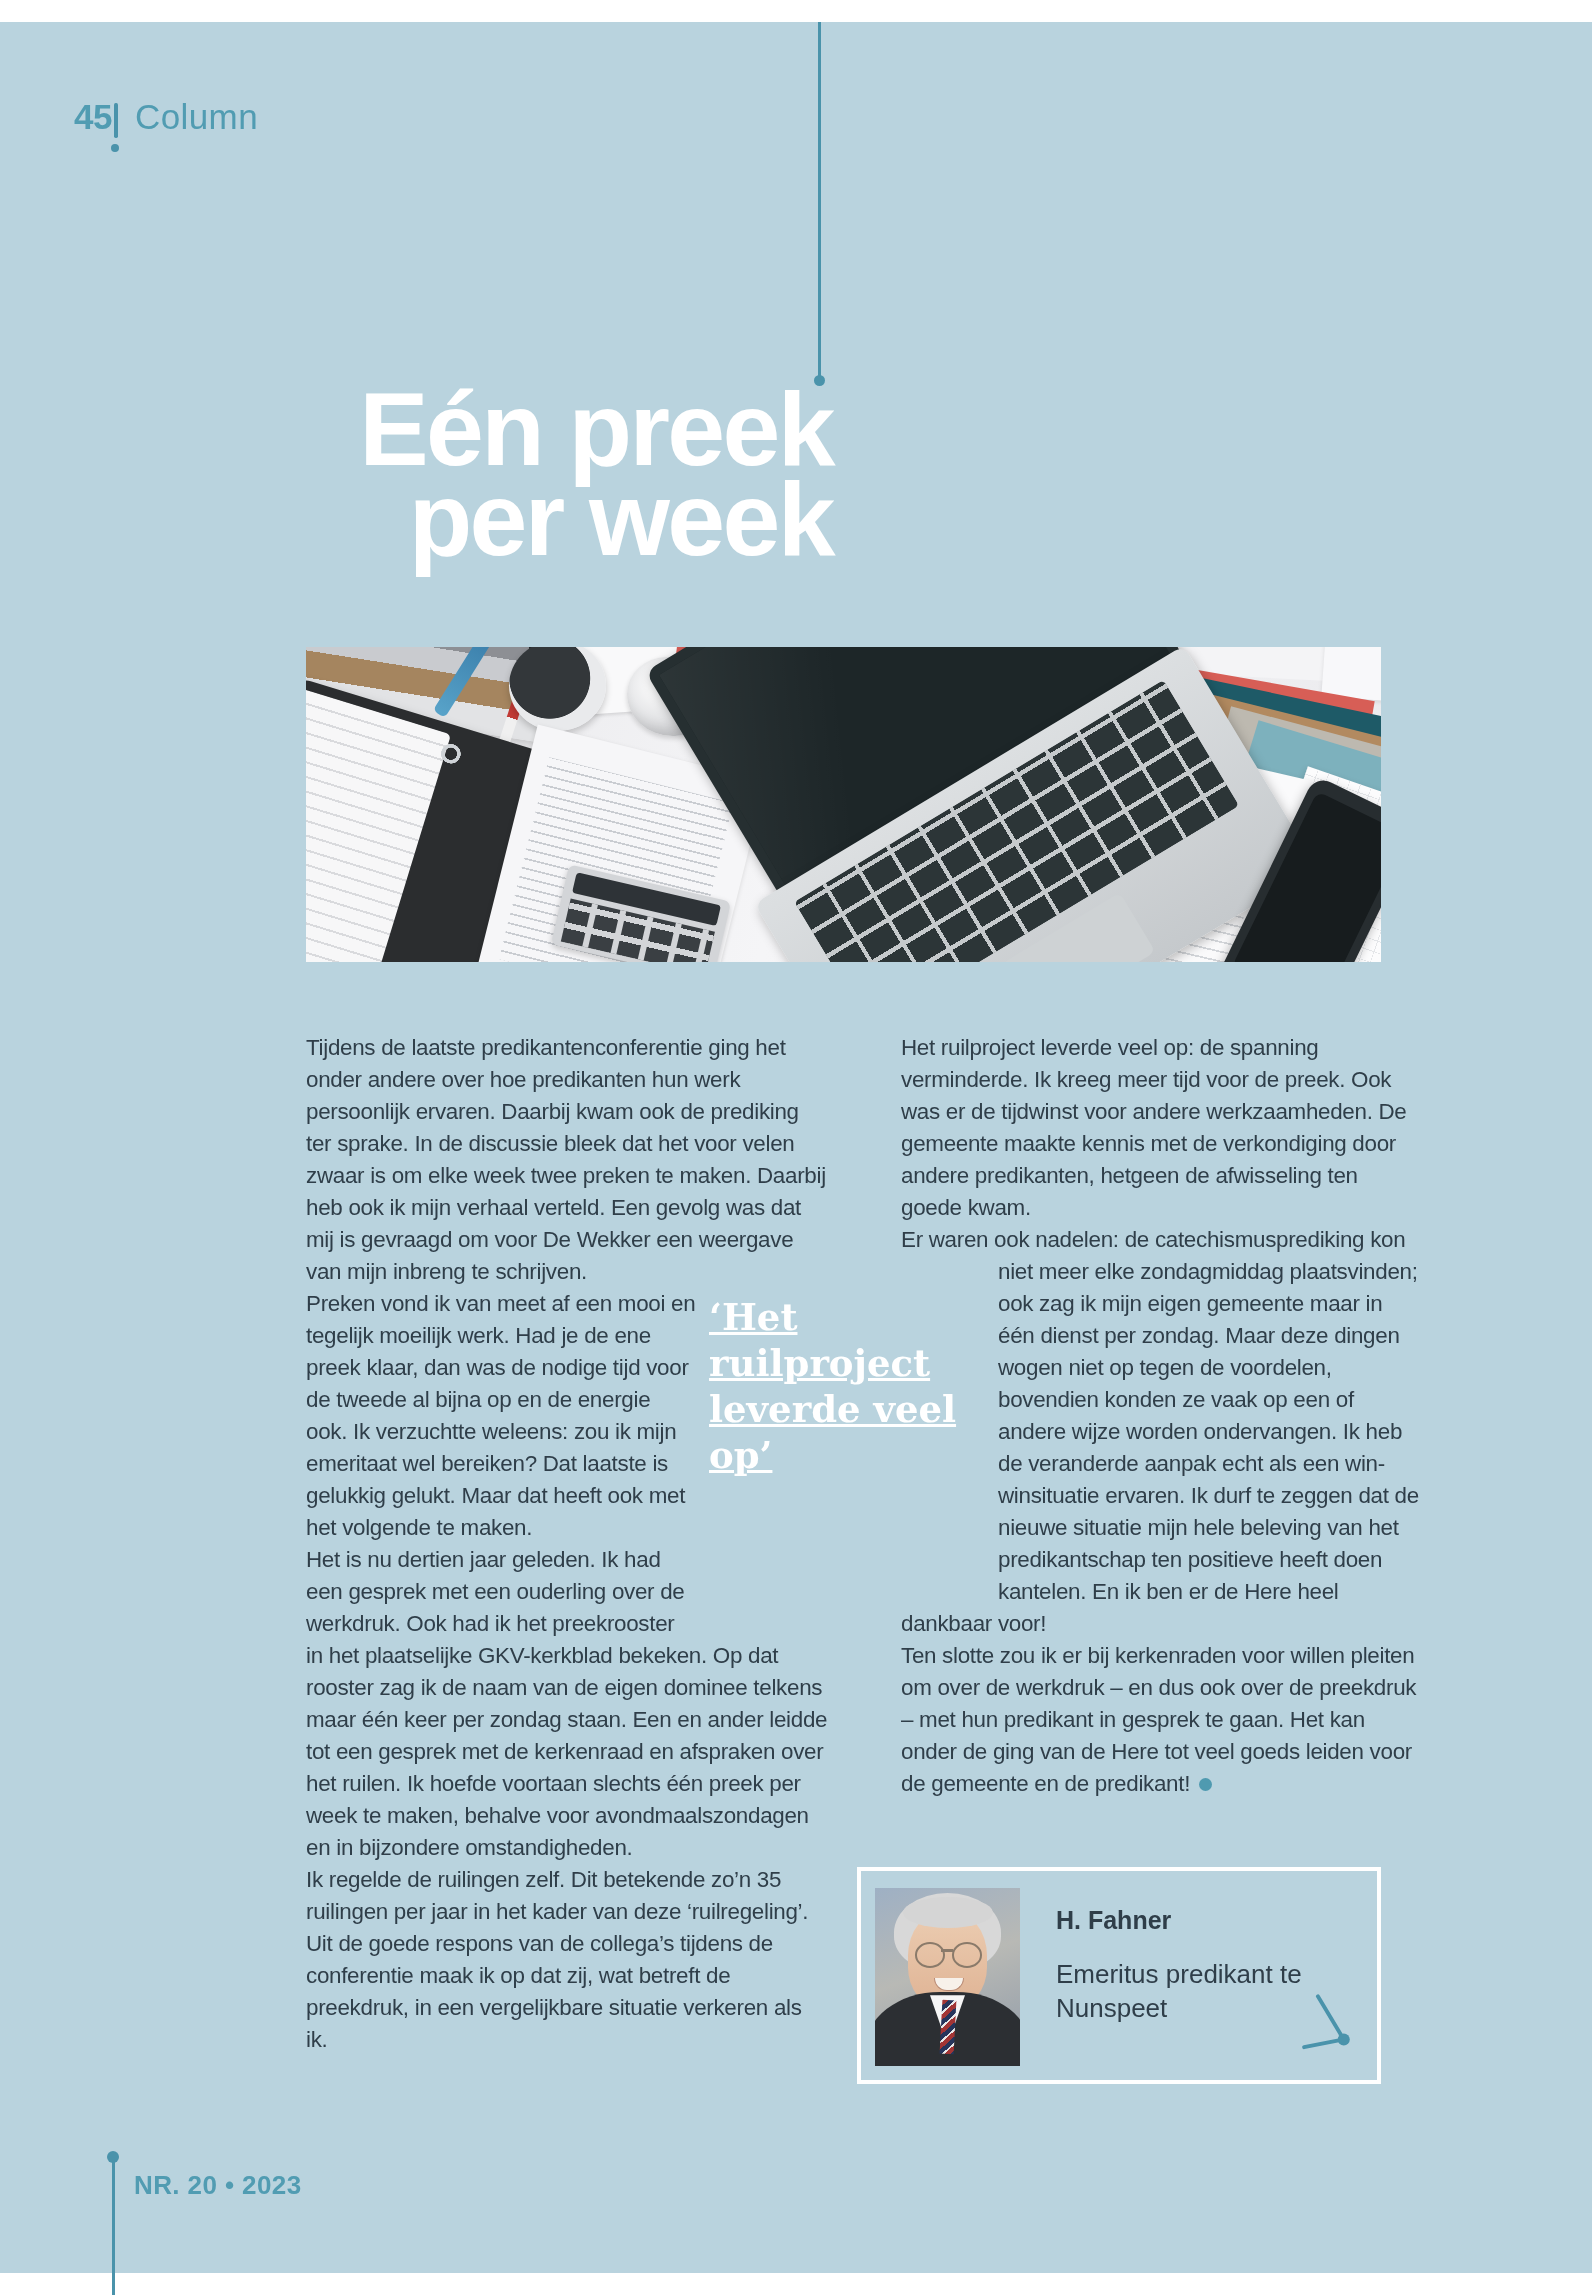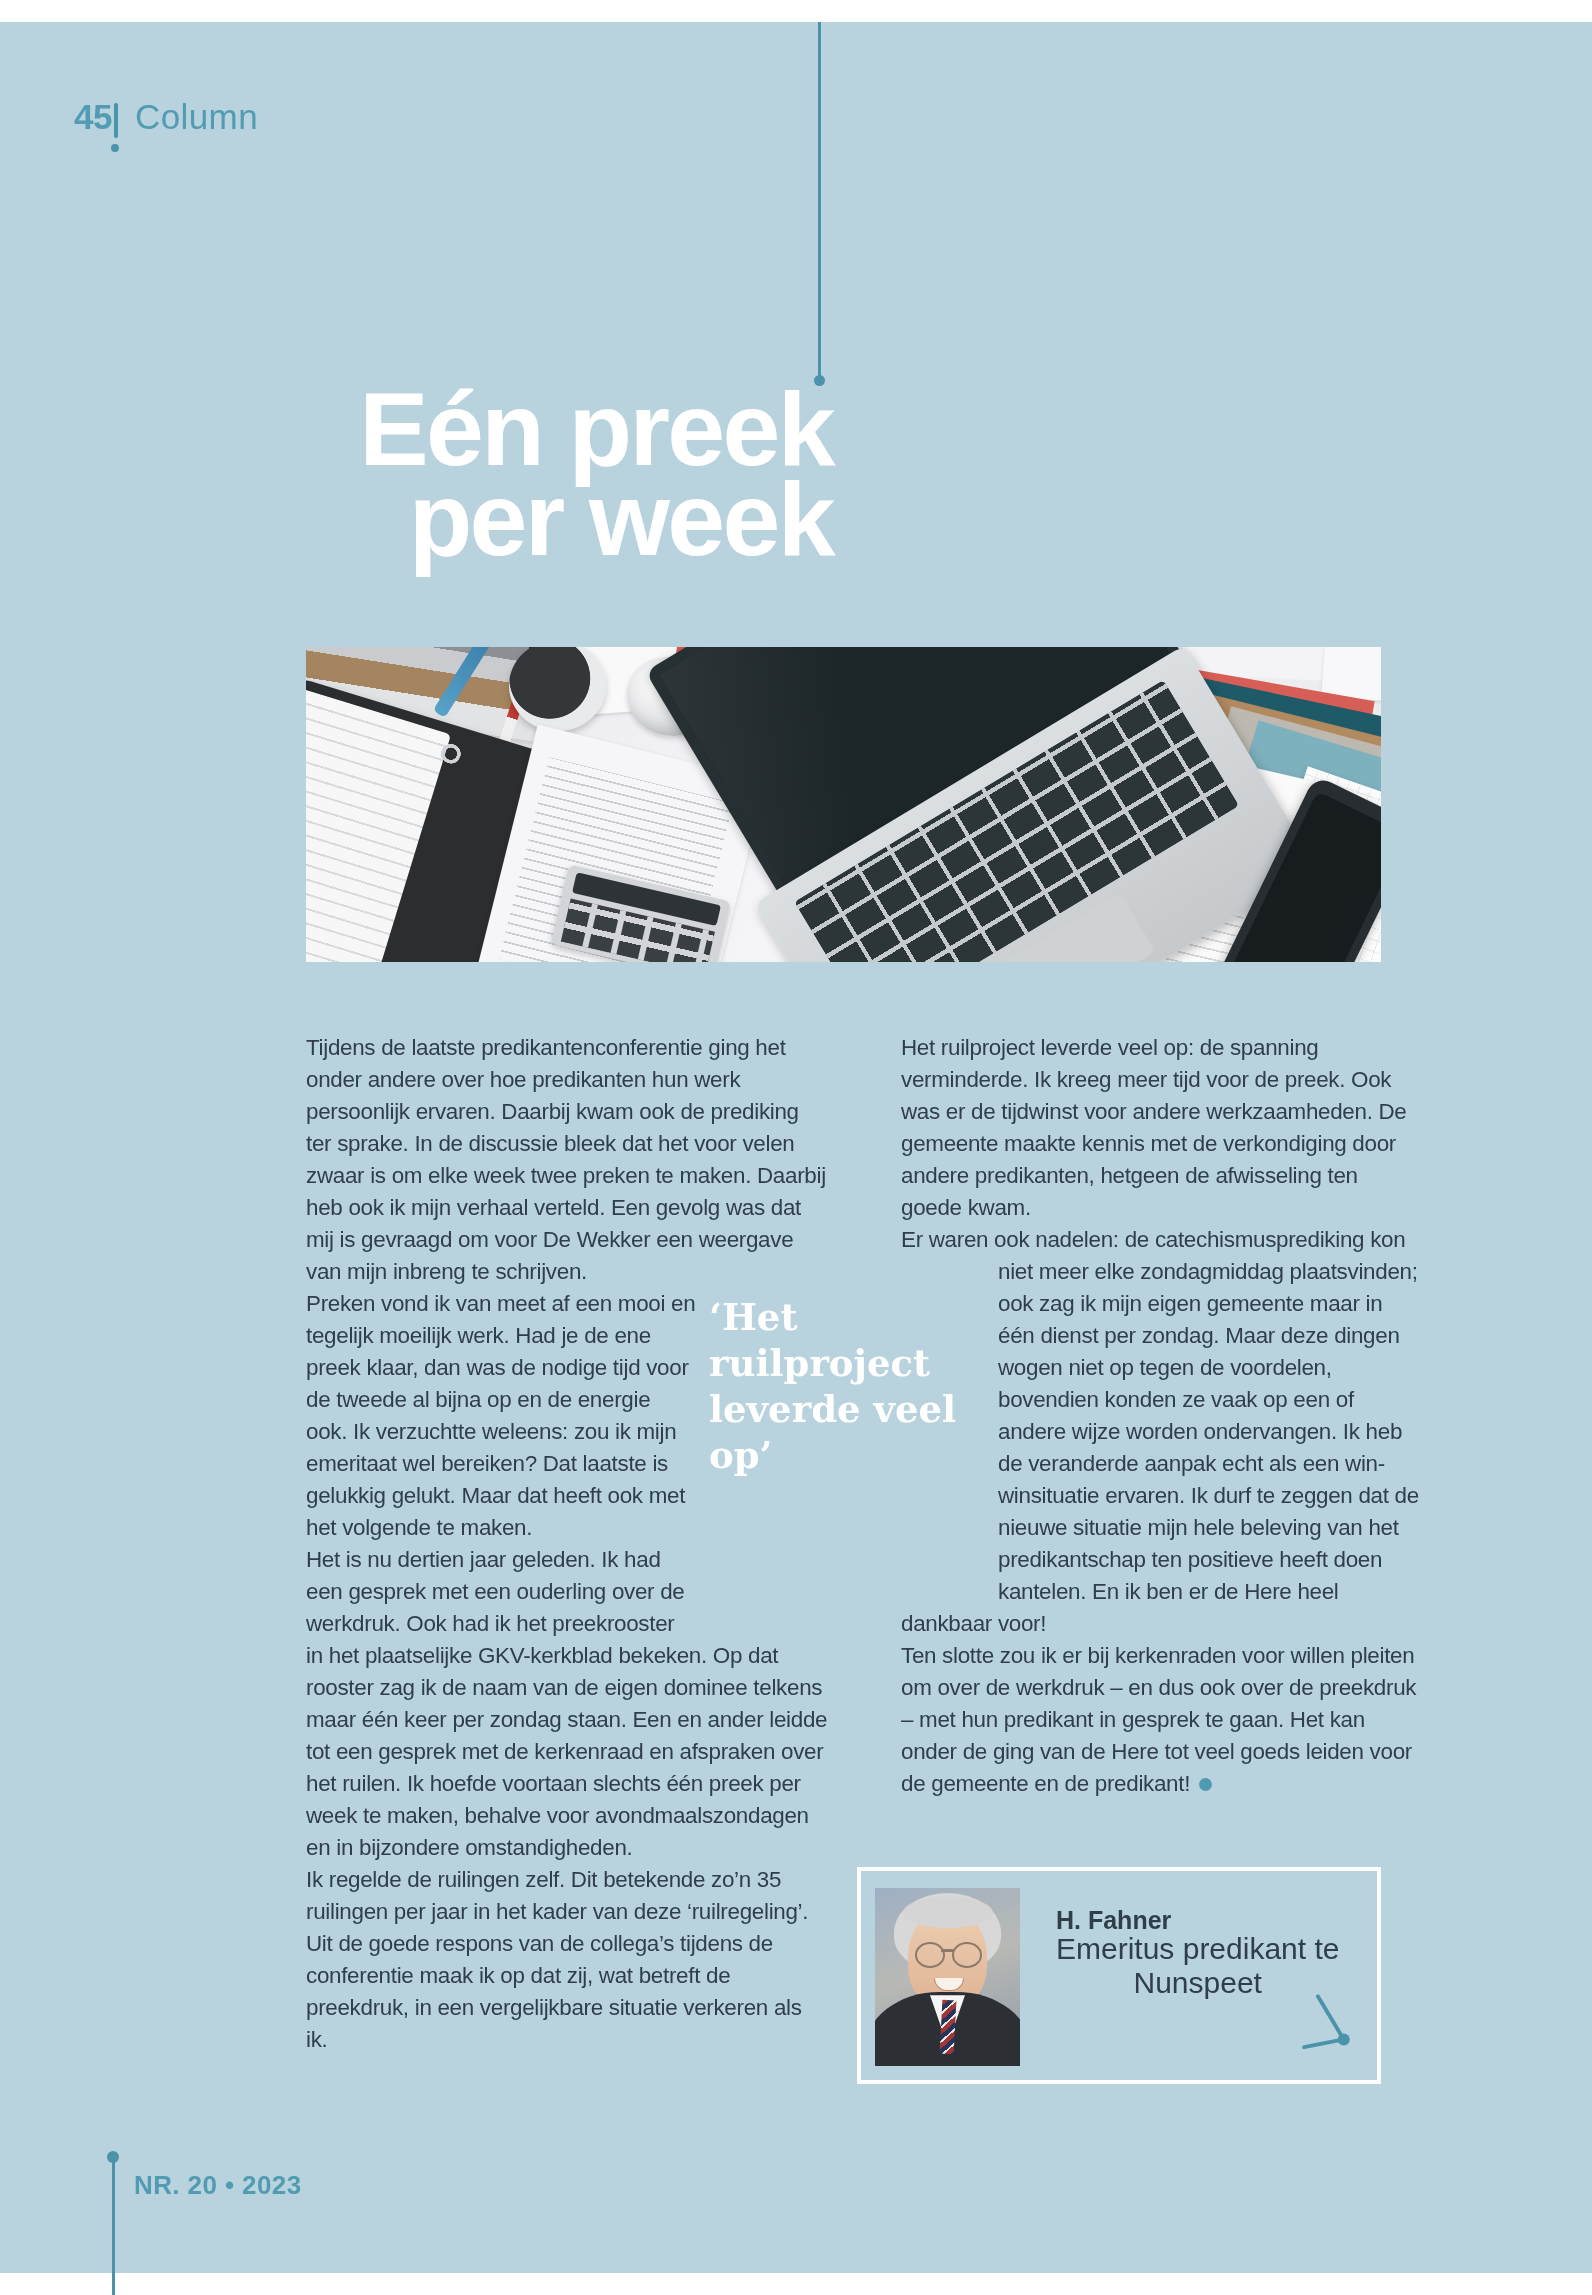--- a/index.html
+++ b/index.html
@@ -126,21 +126,21 @@
   .col-left{left:306px;width:522px;}
   .col-right{left:901px;width:520px;}
   .pq-spacer-right{float:right;width:131px;height:326px;}
   .pq-spacer-left{float:left;width:97px;height:326px;}
   .end-bullet{display:inline-block;width:13px;height:13px;border-radius:50%;
     background:#4f9ab0;margin-left:8.6px;}
   
   .pull-quote{
     position:absolute;left:709px;top:1294px;margin:0;white-space:pre;
     font-family:"DejaVu Serif","Liberation Serif",serif;font-weight:700;
-    font-size:37px;line-height:46px;color:#ffffff;
+    font-size:37px;line-height:46px;color:#ffffff;text-decoration:underline;
   }
   
   .author-box{
     position:absolute;left:857px;top:1867px;width:524px;height:217px;
     border:4.3px solid #ffffff;box-sizing:border-box;
   }
   .portrait{position:absolute;left:14px;top:17.3px;width:145px;height:178px;overflow:hidden;
     background:linear-gradient(160deg,#9eb0c4 0%,#b8b9b5 45%,#8f9aa8 100%);}
   .portrait *{position:absolute;}
   .pt-hair{left:19px;top:5.2px;width:107px;height:79px;border-radius:50% 50% 45% 45%;background:#d8d8d8;}
@@ -154,22 +154,22 @@
   .pt-glasses .b{left:26px;top:7px;width:12px;height:2.6px;background:#8a7a6a;border:0;border-radius:0;}
   .pt-smile{left:59px;top:90px;width:28px;height:12px;border-radius:0 0 26px 26px;
     background:#f7f1ea;border:1.7px solid #b98a74;border-top:0;}
   .pt-suit{left:-10.4px;top:104px;width:166px;height:82px;background:#2c2f33;
     border-radius:45% 45% 0 0 / 70% 70% 0 0;}
   .pt-shirt{left:55px;top:107px;width:35px;height:50px;background:#f6f6f6;
     clip-path:polygon(0 0,100% 0,50% 100%);}
   .pt-tie{left:66px;top:112px;width:14px;height:54px;transform:rotate(3deg);
     background:repeating-linear-gradient(135deg,#a23535 0 4.3px,#26355c 4.3px 8.6px,#e8e8e8 8.6px 10.4px);}
   .author-name{position:absolute;left:195px;top:35px;font-size:25px;font-weight:700;color:#2f3e49;}
-  .author-role{position:absolute;left:195px;top:61px;font-size:30px;line-height:34px;
-    color:#2f3e49;white-space:pre-line;text-align:center;}
+  .author-role{position:absolute;left:195px;top:86px;font-size:26px;line-height:34px;
+    color:#2f3e49;white-space:pre-line;}
   .clock-icon{position:absolute;left:431px;top:121px;}
   .clock-icon line{stroke:#4a93ab;stroke-width:4.5;stroke-linecap:round;}
   .clock-icon circle{fill:#4a93ab;}
   
   .footer-line{position:absolute;left:112px;top:2157px;width:2.6px;height:139px;background:#4a93ab;}
   .footer-dot{position:absolute;left:107px;top:2151px;width:12px;height:12px;
     border-radius:50%;background:#4a93ab;}
   .footer-text{position:absolute;left:134px;top:2170px;font-size:26px;font-weight:700;
     color:#519cb2;letter-spacing:0.4px;}
 </style>

